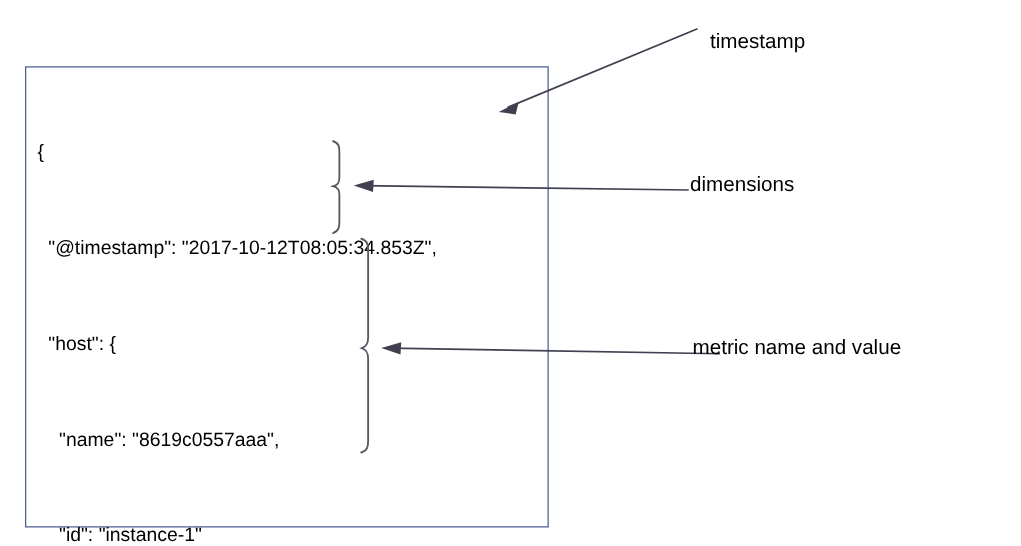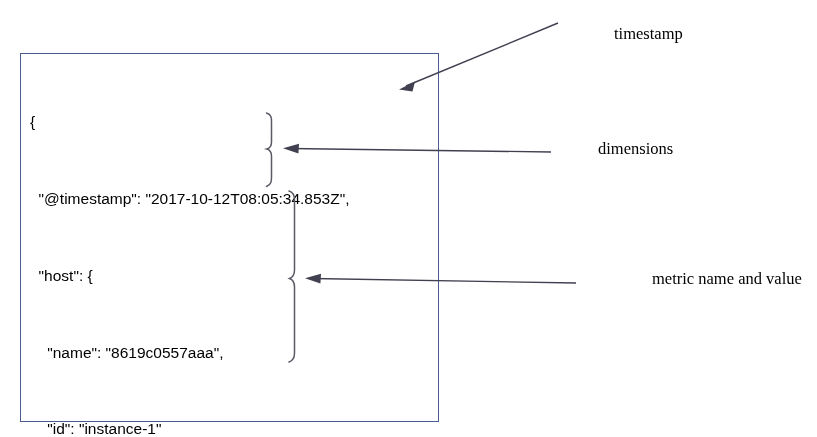--- a/index.html
+++ b/index.html
@@ -42,29 +42,28 @@
   }
   .jline {
     display: block;
     white-space: pre;
     height: 25.6px;
   }
 
   
   .anno-label {
     position: absolute;
-    font-family: Liberation Serif, serif;
+    font-family: Liberation Sans, sans-serif;
     font-size: 16.5px;
     color: #000000;
     white-space: nowrap;
-    margin-left: 46px;
   }
   #label-timestamp { left: 568px; top: 24px; }
   #label-dimensions { left: 552px; top: 139px; }
-  #label-metric    { left: 606px; top: 269px; }
+  #label-metric    { left: 554px; top: 269px; }
 
   
   #overlay {
     position: absolute;
     left: 0;
     top: 0;
     width: 817px;
     height: 437px;
     pointer-events: none;
   }

